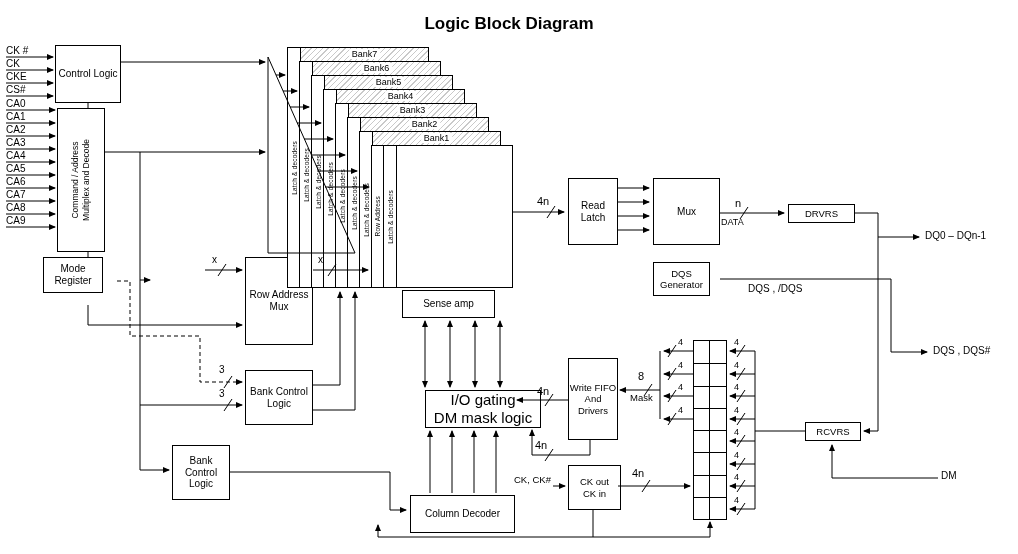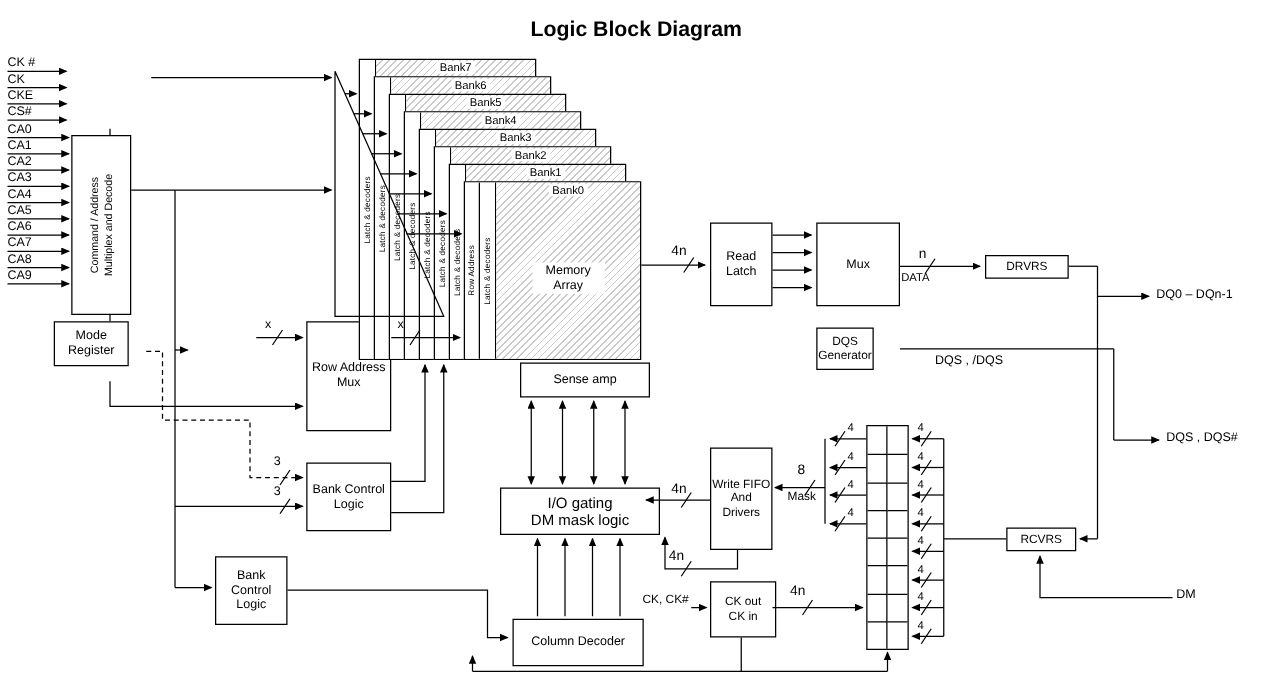--- a/index.html
+++ b/index.html
@@ -52,55 +52,58 @@
   <div class="sig" style="top:111px">CA1</div>
   <div class="sig" style="top:124px">CA2</div>
   <div class="sig" style="top:137px">CA3</div>
   <div class="sig" style="top:150px">CA4</div>
   <div class="sig" style="top:163px">CA5</div>
   <div class="sig" style="top:176px">CA6</div>
   <div class="sig" style="top:189px">CA7</div>
   <div class="sig" style="top:202px">CA8</div>
   <div class="sig" style="top:215px">CA9</div>
 
+  <div class="box" style="left:55px;top:45px;width:66px;height:58px">
+    <span>Control Logic</span>
+  </div>
   <div class="box" style="left:57px;top:108px;width:48px;height:144px">
     <div class="rot">Command / Address Multiplex and Decode</div>
   </div>
   <div class="box" style="left:43px;top:257px;width:60px;height:36px">
     <span>Mode Register</span>
   </div>
   <div class="box" style="left:245px;top:257px;width:68px;height:88px">
     <span>Row Address Mux</span>
   </div>
   <div class="box" style="left:245px;top:370px;width:68px;height:55px">
     <span>Bank Control Logic</span>
   </div>
   <div class="box" style="left:172px;top:445px;width:58px;height:55px">
     <span>Bank Control Logic</span>
   </div>
-  <div class="box" style="left:416px;top:290px;width:104px;height:28px">
+  <div class="box" style="left:402px;top:290px;width:93px;height:28px">
     <span>Sense amp</span>
   </div>
-  <div class="box" style="left:400px;top:390px;width:128px;height:38px;font-size:12px">
+  <div class="box" style="left:425px;top:390px;width:116px;height:38px;font-size:15px">
     <span>I/O gating</span>
     <span>DM mask logic</span>
   </div>
   <div class="box" style="left:410px;top:495px;width:105px;height:38px">
     <span>Column Decoder</span>
   </div>
   <div class="box" style="left:568px;top:178px;width:50px;height:67px">
     <span>Read Latch</span>
   </div>
   <div class="box" style="left:653px;top:178px;width:67px;height:67px">
     <span>Mux</span>
   </div>
   <div class="box" style="left:788px;top:204px;width:67px;height:19px;font-size:9.5px">
     <span>DRVRS</span>
   </div>
-  <div class="box" style="left:653px;top:262px;width:46px;height:34px;font-size:9.5px">
+  <div class="box" style="left:653px;top:262px;width:57px;height:34px;font-size:9.5px">
     <span>DQS Generator</span>
   </div>
   <div class="box" style="left:568px;top:358px;width:50px;height:82px;font-size:9.5px">
     <span>Write FIFO And Drivers</span>
   </div>
   <div class="box" style="left:568px;top:465px;width:53px;height:45px;font-size:9.5px">
     <span>CK out</span>
     <span>CK in</span>
   </div>
   <div class="box" style="left:805px;top:422px;width:56px;height:19px;font-size:9.5px">
@@ -163,24 +166,20 @@
         <span class="blabel">Bank1</span>
       </div>
   </div>
   <div class="bank" style="left:371px;top:145px;width:142px;height:143px">
     <div class="strip" style="width:12px">
         <span class="vtext">Row Address</span>
       </div>
     <div class="strip" style="left:12px;width:13px">
         <span class="vtext">Latch &amp; decoders</span>
       </div>
-    <div class="bbody" style="left:25px">
-      <span class="blabel">Bank0</span>
-      <span class="marray">Memory Array</span>
-    </div>
   </div>
 
   <div class="stack">
     <div></div>
       <div></div>
     <div></div>
       <div></div>
     <div></div>
       <div></div>
     <div></div>

